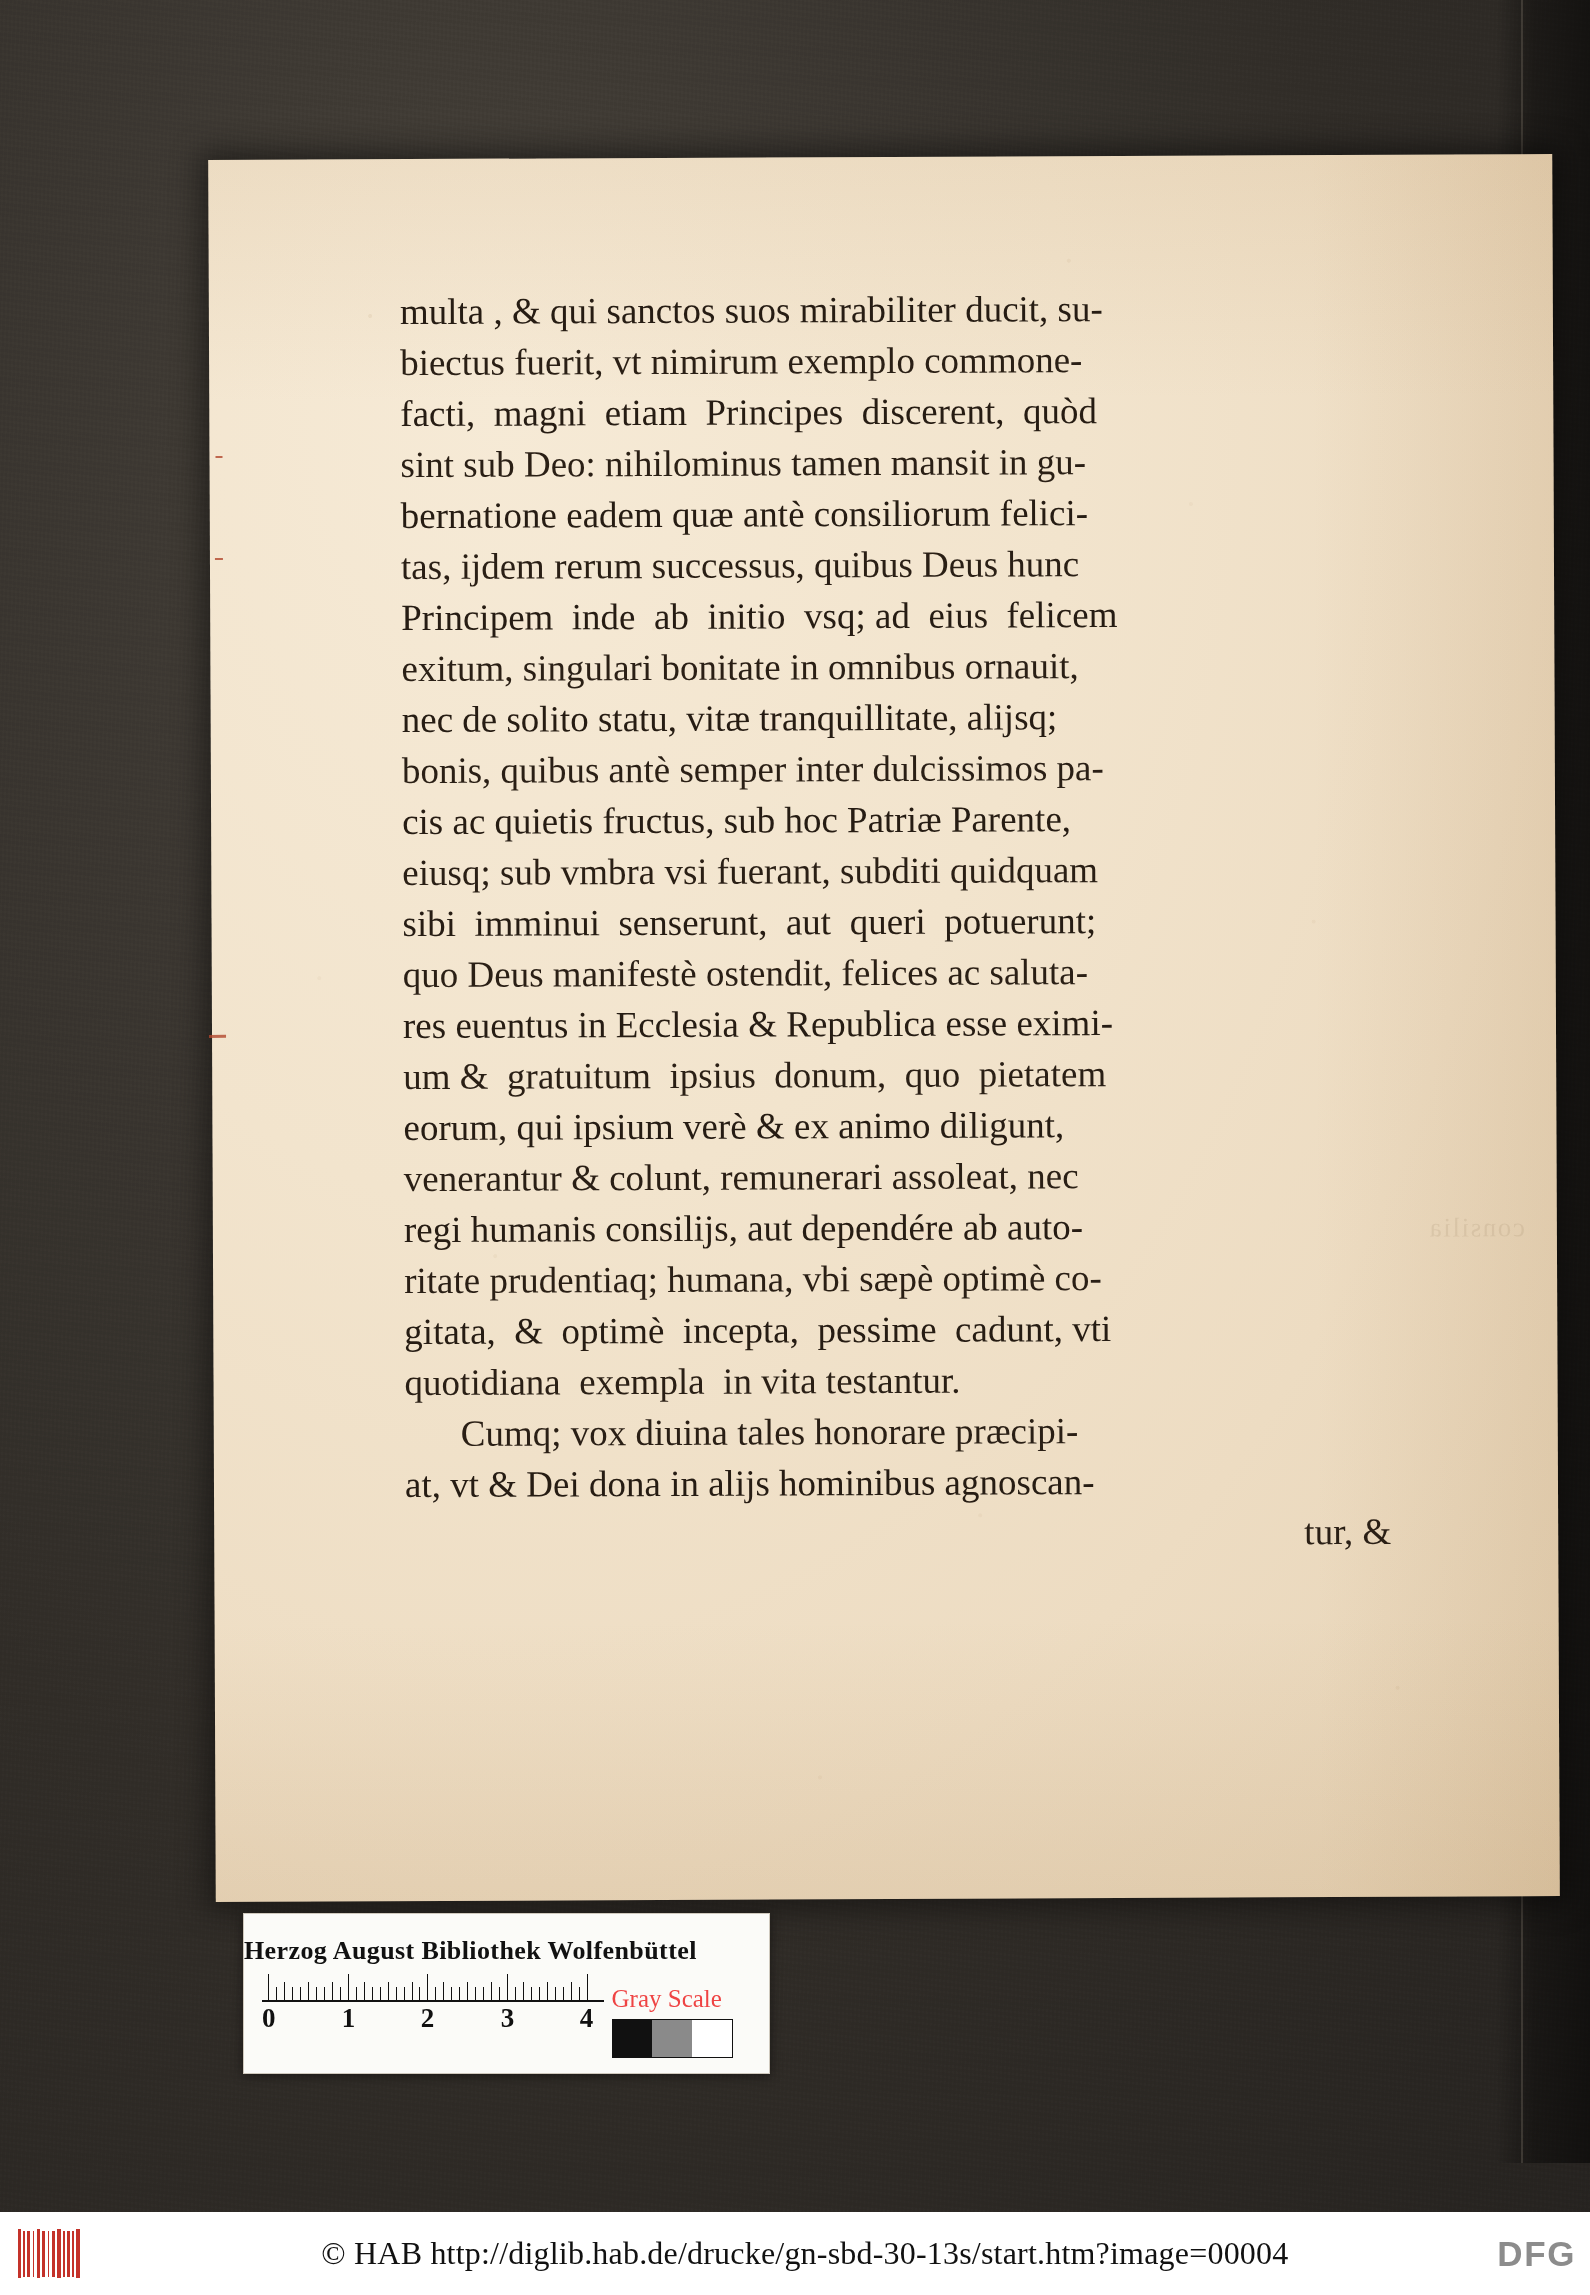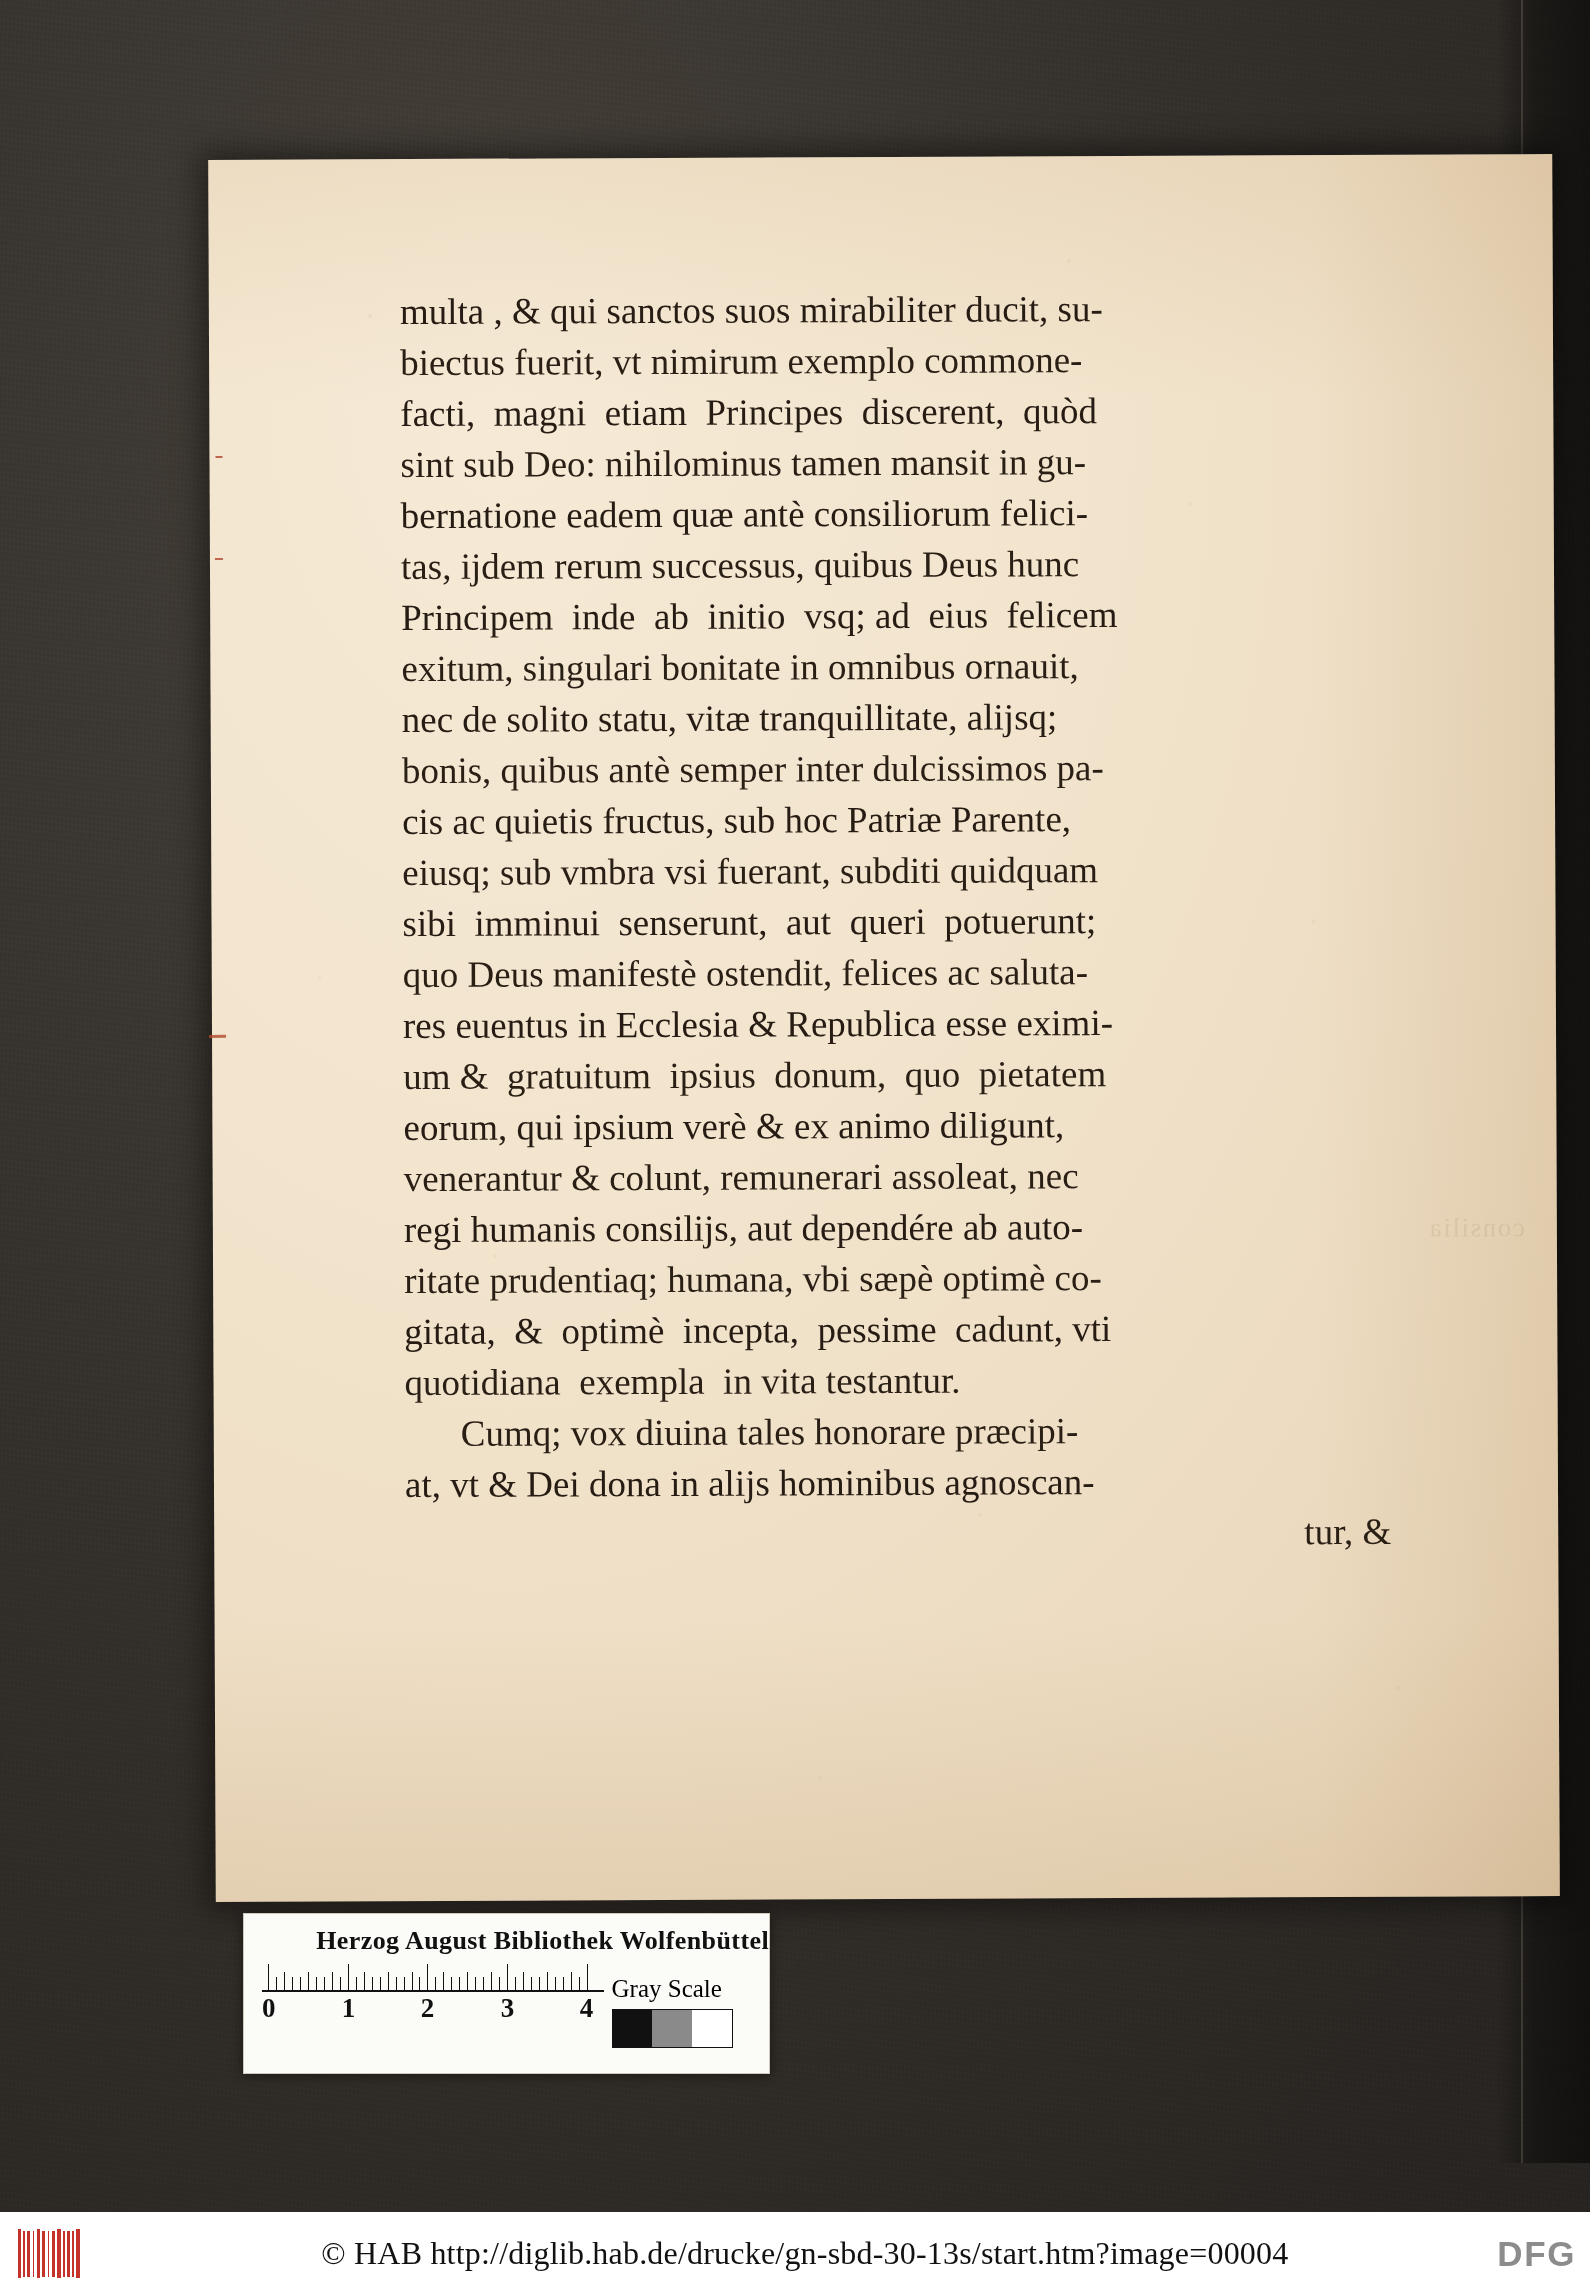--- a/index.html
+++ b/index.html
@@ -140,26 +140,26 @@
     position: absolute;
     left: 243px;
     top: 1913px;
     width: 525px;
     height: 159px;
     background: #fbfbf8;
     border: 1.6px solid #cfc9bd;
     box-shadow: 0 2.4px 11px rgba(0,0,0,.45);
   }
   .target-title {
-    text-align: right;
+    text-align: left;
     font-family: "Liberation Serif", serif;
     font-weight: bold;
     font-size: 26px;
     color: #111;
-    margin-top: 12px;
+    margin-top: 22px;
     letter-spacing: 0.4px;
   }
   .target-body {
     display: flex;
     align-items: flex-start;
     padding: 4.8px 14.3px 0 17.5px;
   }
   .ruler {
     width: 342px;
     position: relative;
@@ -188,21 +188,21 @@
     top: 1.6px;
     transform: translateX(-50%);
   }
   .gs-wrap {
     margin-left: 8px;
     padding-top: 14.3px;
   }
   .gs-label {
     font-family: "Liberation Serif", serif;
     font-size: 25px;
-    color: #000000;
+    color: #ef4444;
     margin-bottom: 6.4px;
   }
   .gs-bar {
     display: flex;
     border: 1.6px solid #111;
     width: 119px;
     height: 37px;
   }
   .gs-bar span { flex: 1 1 0; }
 

